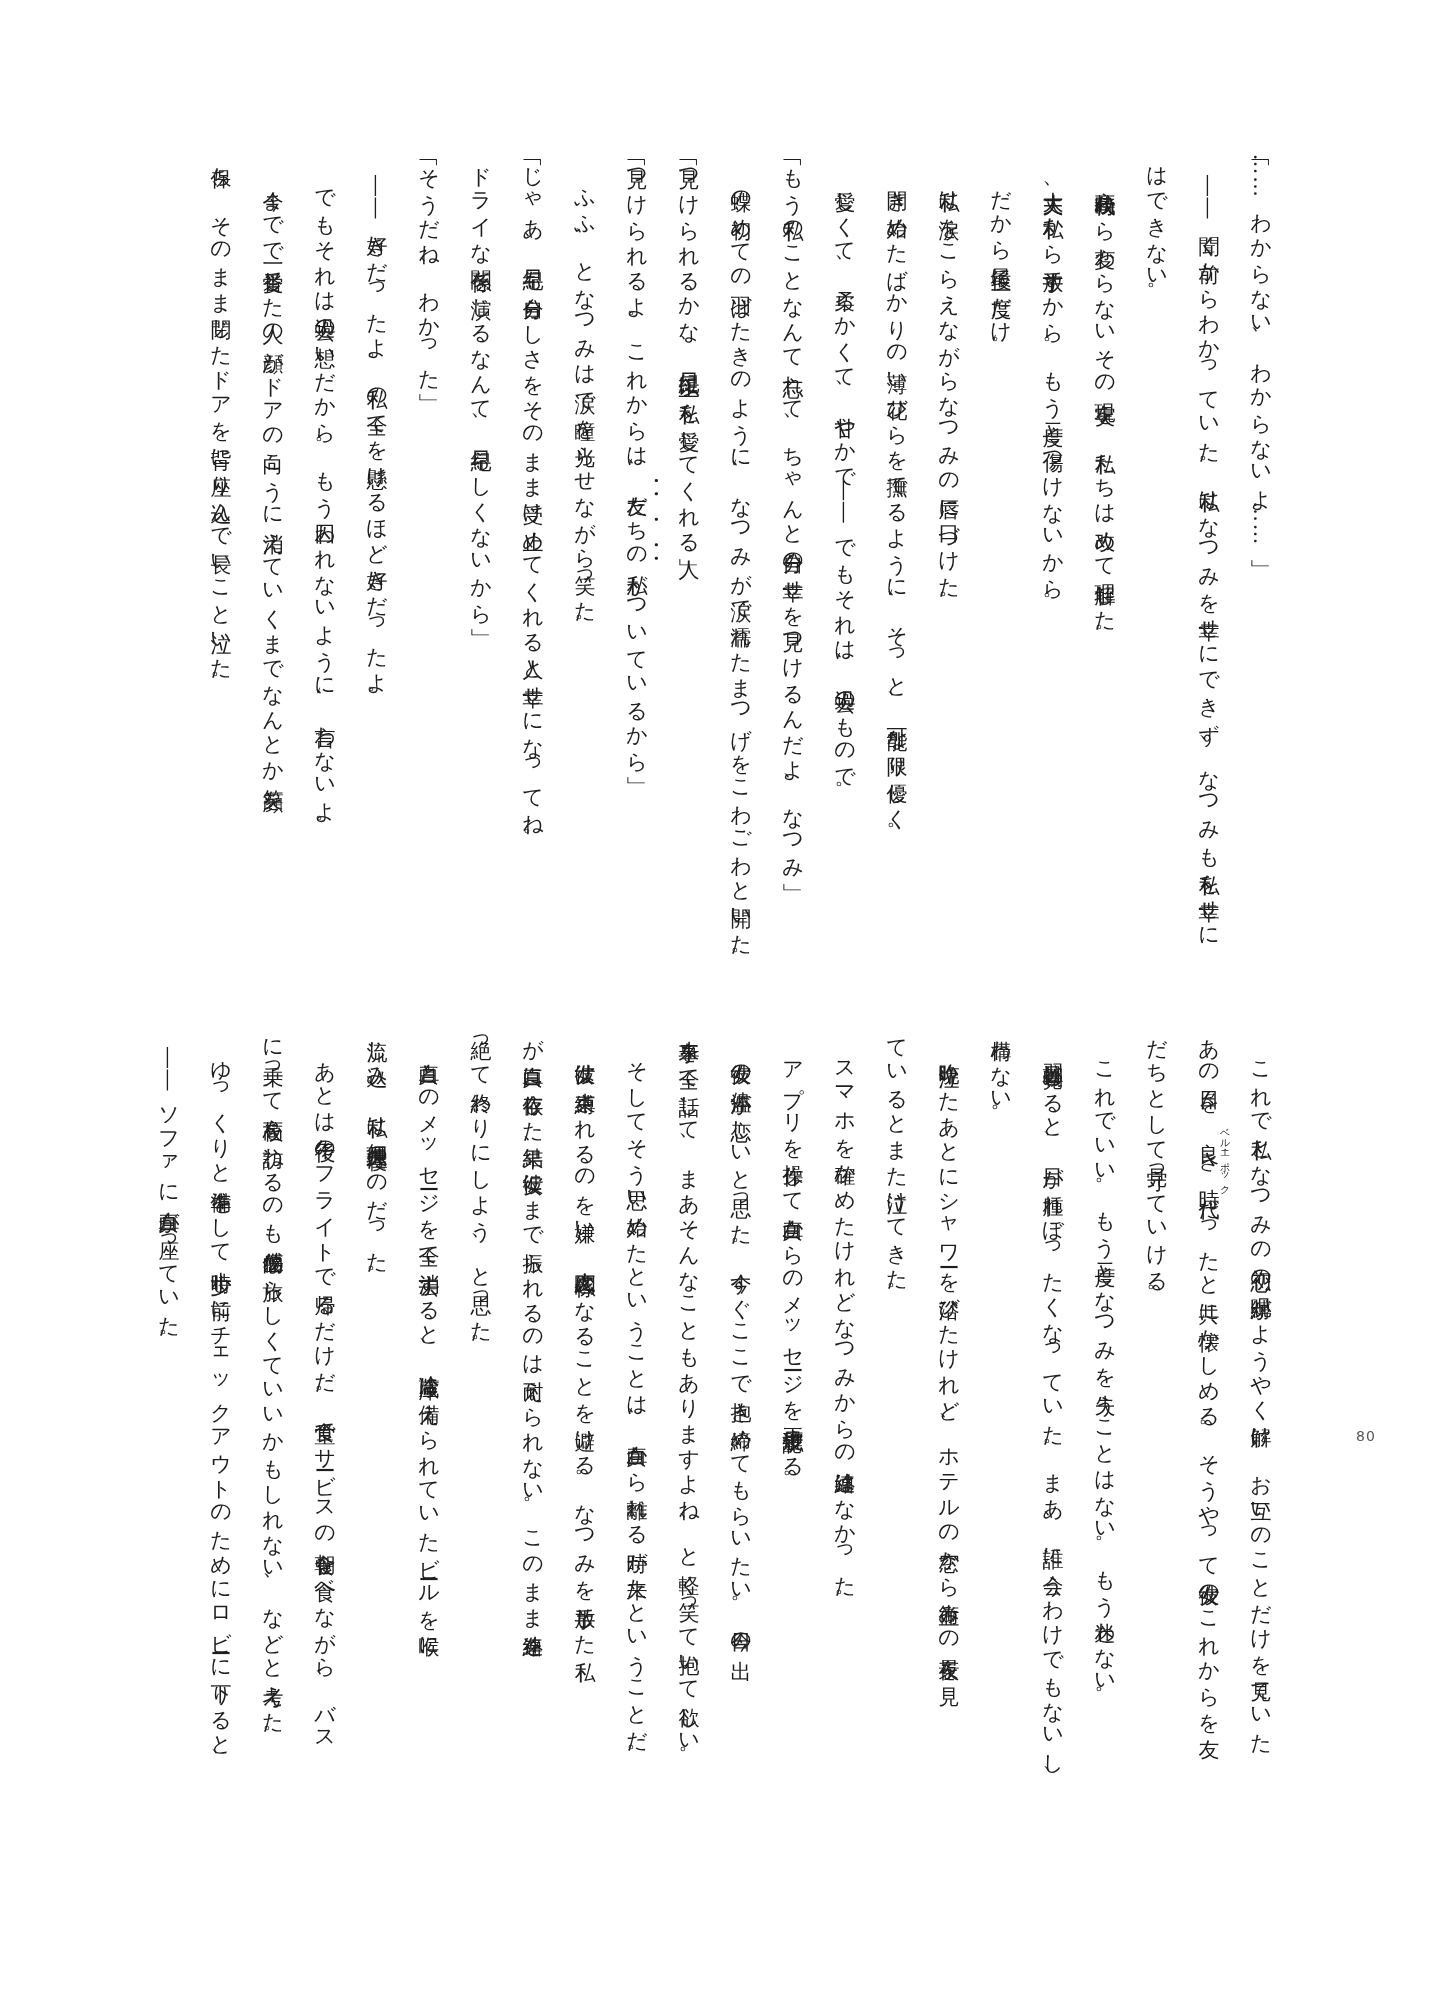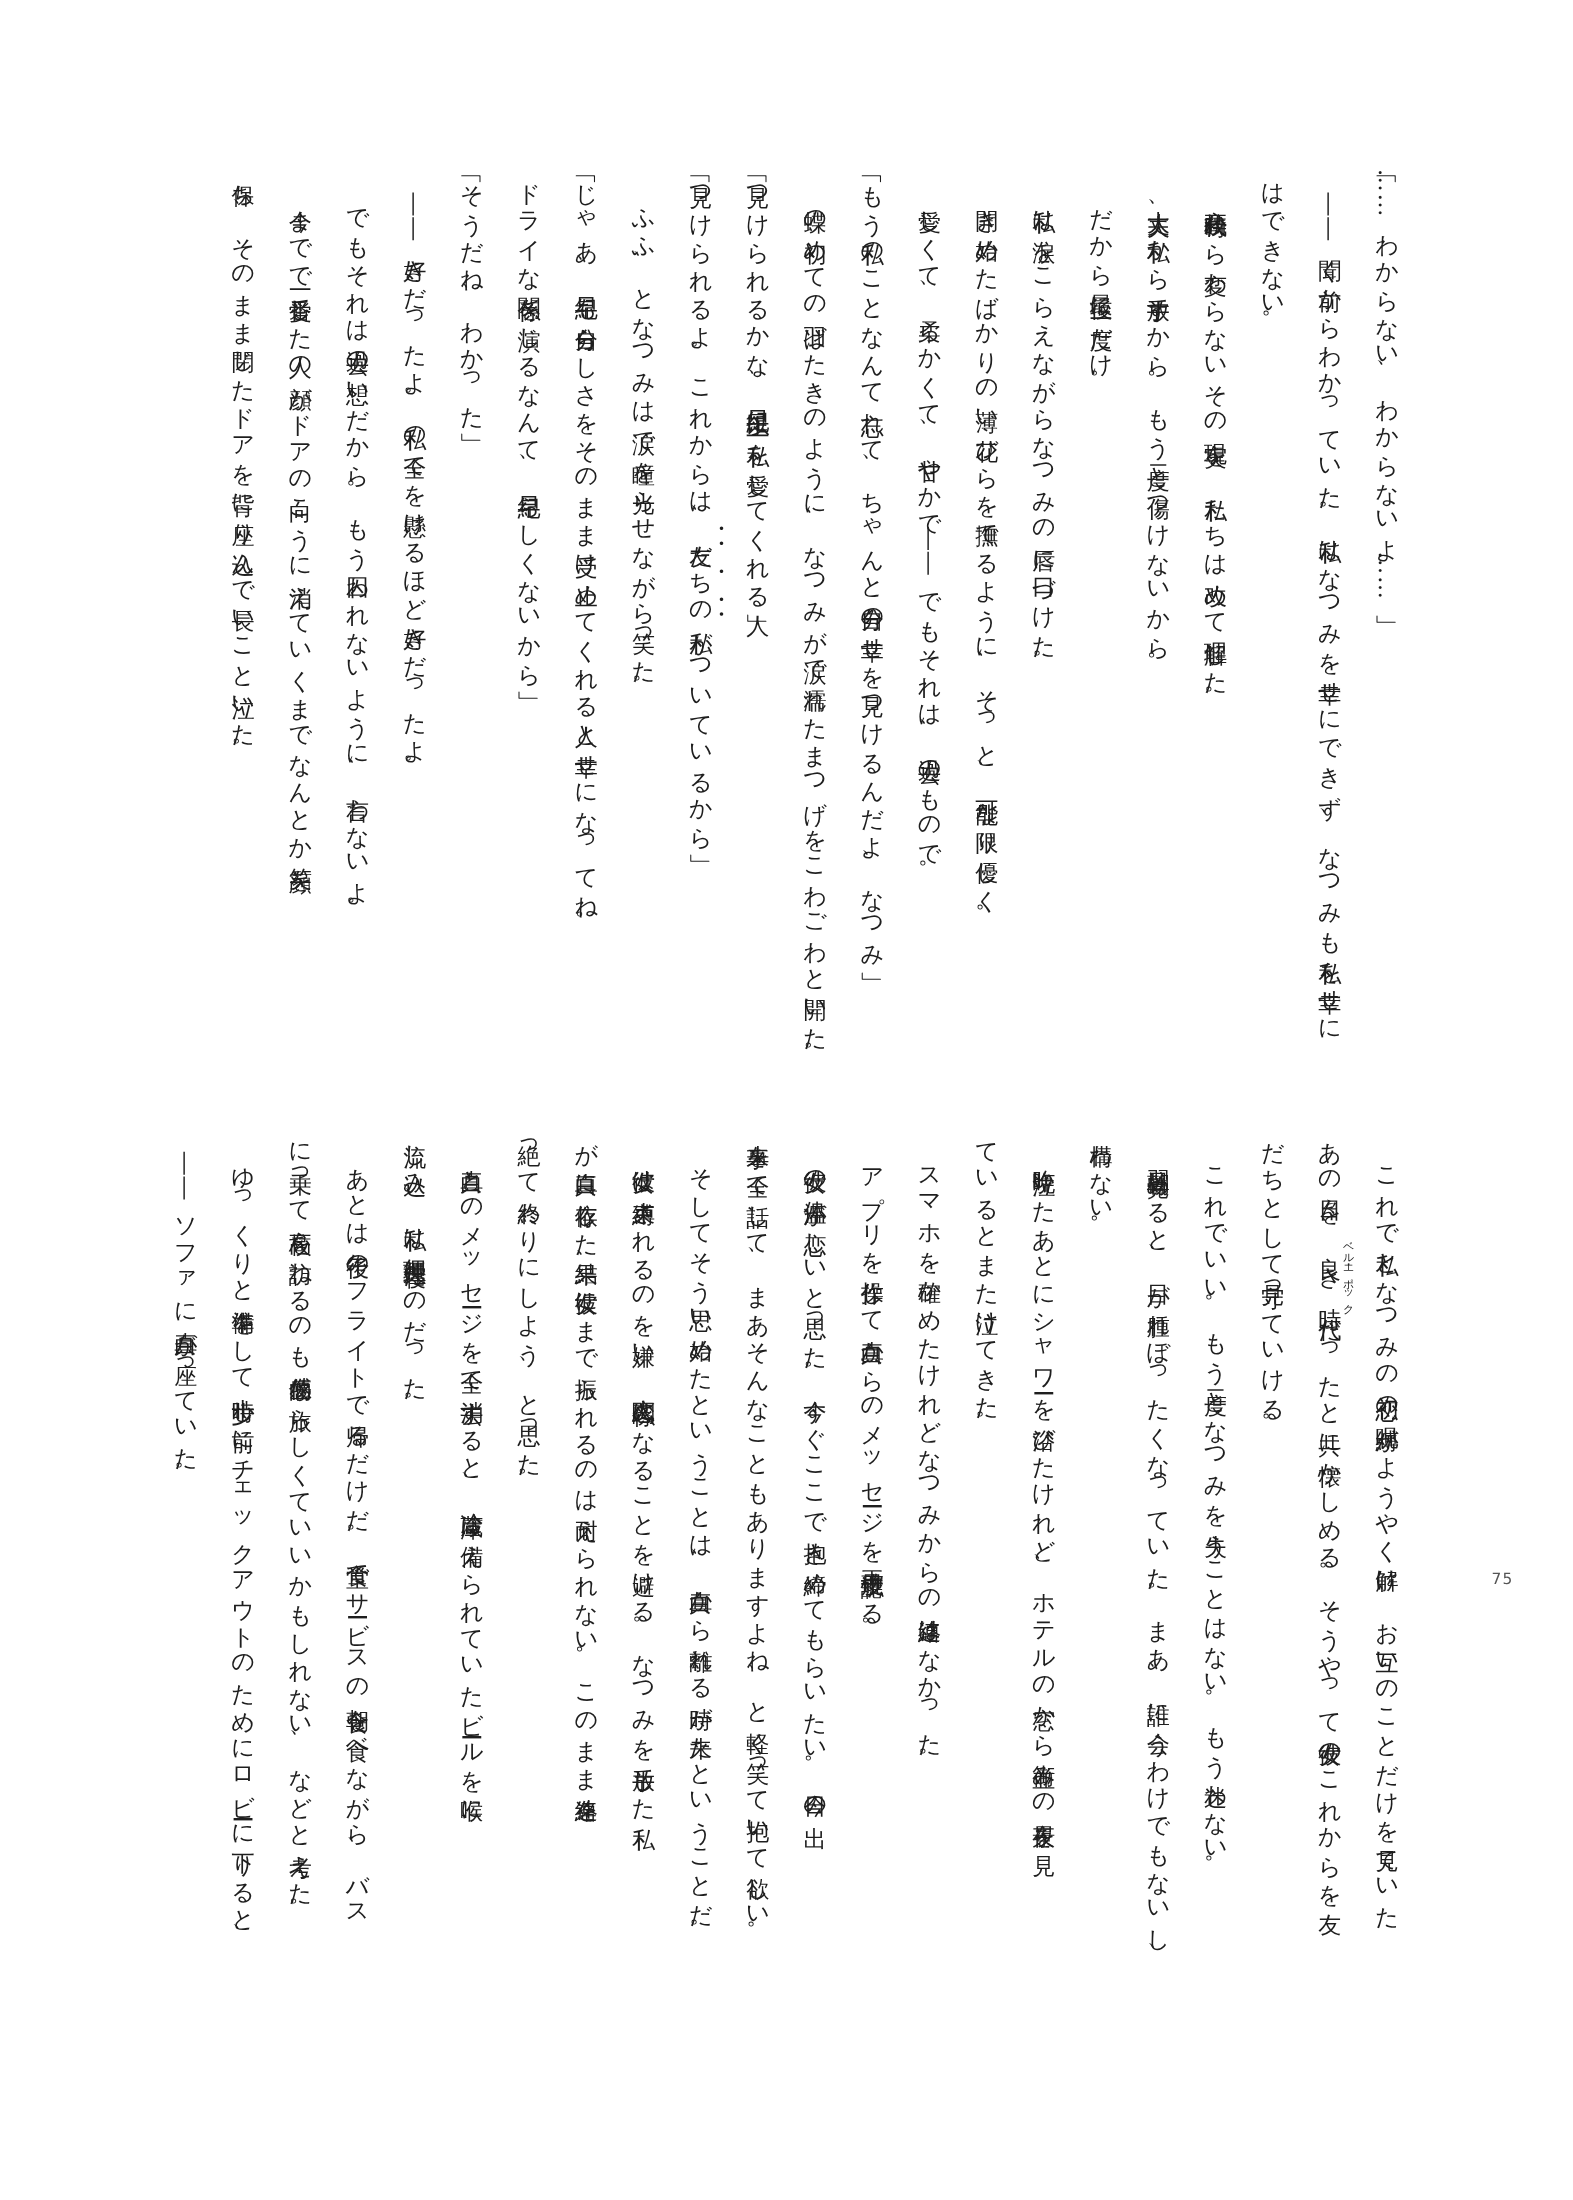--- a/index.html
+++ b/index.html
@@ -95,14 +95,14 @@
       <div class="col indent">彼女は束縛されるのを嫌い、恋人関係になることを避ける。なつみを手放した私</div>
       <div class="col">が真白に依存した結果、彼女にまで振られるのは耐えられない。このまま連絡を</div>
       <div class="col">絶って終わりにしよう、と思った。</div>
       <div class="col indent">真白とのメッセージを全て消去すると、冷蔵庫に備えられていたビールを喉に</div>
       <div class="col">流し込み、私は無理矢理寝たのだった。</div>
       <div class="col indent">あとは午後のフライトで帰るだけだ。食堂でサービスの朝食を食べながら、バス</div>
       <div class="col">に乗って高校を訪ねるのも感傷的な旅らしくていいかもしれない、などと考えた。</div>
       <div class="col indent">ゆっくりと準備をして十時少し前にチェックアウトのためにロビーに下りると、</div>
       <div class="col indent">――ソファに真白が座っていた。</div>
     </section>
-  <div class="page-number">75</div>
+  <div class="page-number">80</div>
 </div>
 
 </body></html>

